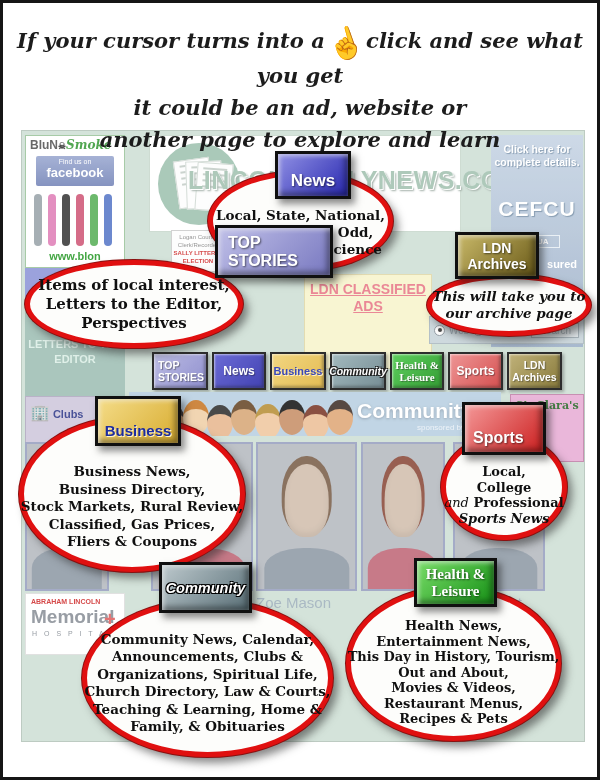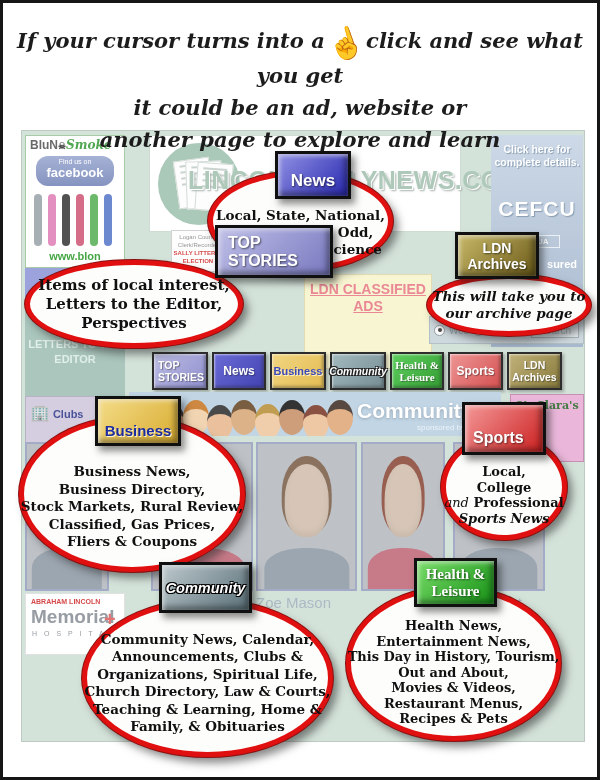--- a/index.html
+++ b/index.html
@@ -18,21 +18,21 @@
   #site{left:18px;top:127px;width:564px;height:612px;background:#cfe0d6;
         border:1px solid #b4c4ba;box-sizing:border-box;z-index:1;opacity:.88;}
   #site .abs{position:absolute;}
 
   
   #blun{left:3px;top:4px;width:100px;height:133px;background:#fff;border:1px solid #9cc49c;box-sizing:border-box;}
   #blunBrand{left:4px;top:2px;font-size:12px;font-weight:bold;color:#555;}
   #blunBrand .sm{color:#3a9a3a;font-family:"DejaVu Serif",serif;font-style:italic;}
   #blunBrand .sk{font-size:9px;color:#333;}
   #fbBox{left:10px;top:20px;width:78px;height:30px;background:linear-gradient(180deg,#9aa8d0,#7585b8);
-         border-radius:12px;color:#fff;text-align:center;font-size:7px;padding-top:2px;box-sizing:border-box;}
+         border-radius:2px;color:#fff;text-align:center;font-size:7px;padding-top:2px;box-sizing:border-box;}
   #fbBox b{display:block;font-size:13px;}
   .cig{top:58px;width:8px;height:52px;border-radius:4px;}
   #blunUrl{left:0;top:114px;width:98px;text-align:center;color:#2a9a2a;font-weight:bold;font-size:11px;}
 
   #obits{left:3px;top:137px;width:100px;height:40px;background:#8e96d8;color:#fff;
          font-weight:bold;font-size:12px;display:flex;align-items:flex-end;padding:4px 6px;box-sizing:border-box;}
   #letters{left:3px;top:177px;width:100px;height:88px;background:#9fbfb5;color:#dcefe6;
            font-weight:bold;font-size:11px;text-align:center;display:flex;flex-direction:column;
            justify-content:center;line-height:15px;}
   #lincad{left:3px;top:265px;width:100px;height:48px;background:#cfc8dc;border:1px solid #b0a8c0;

